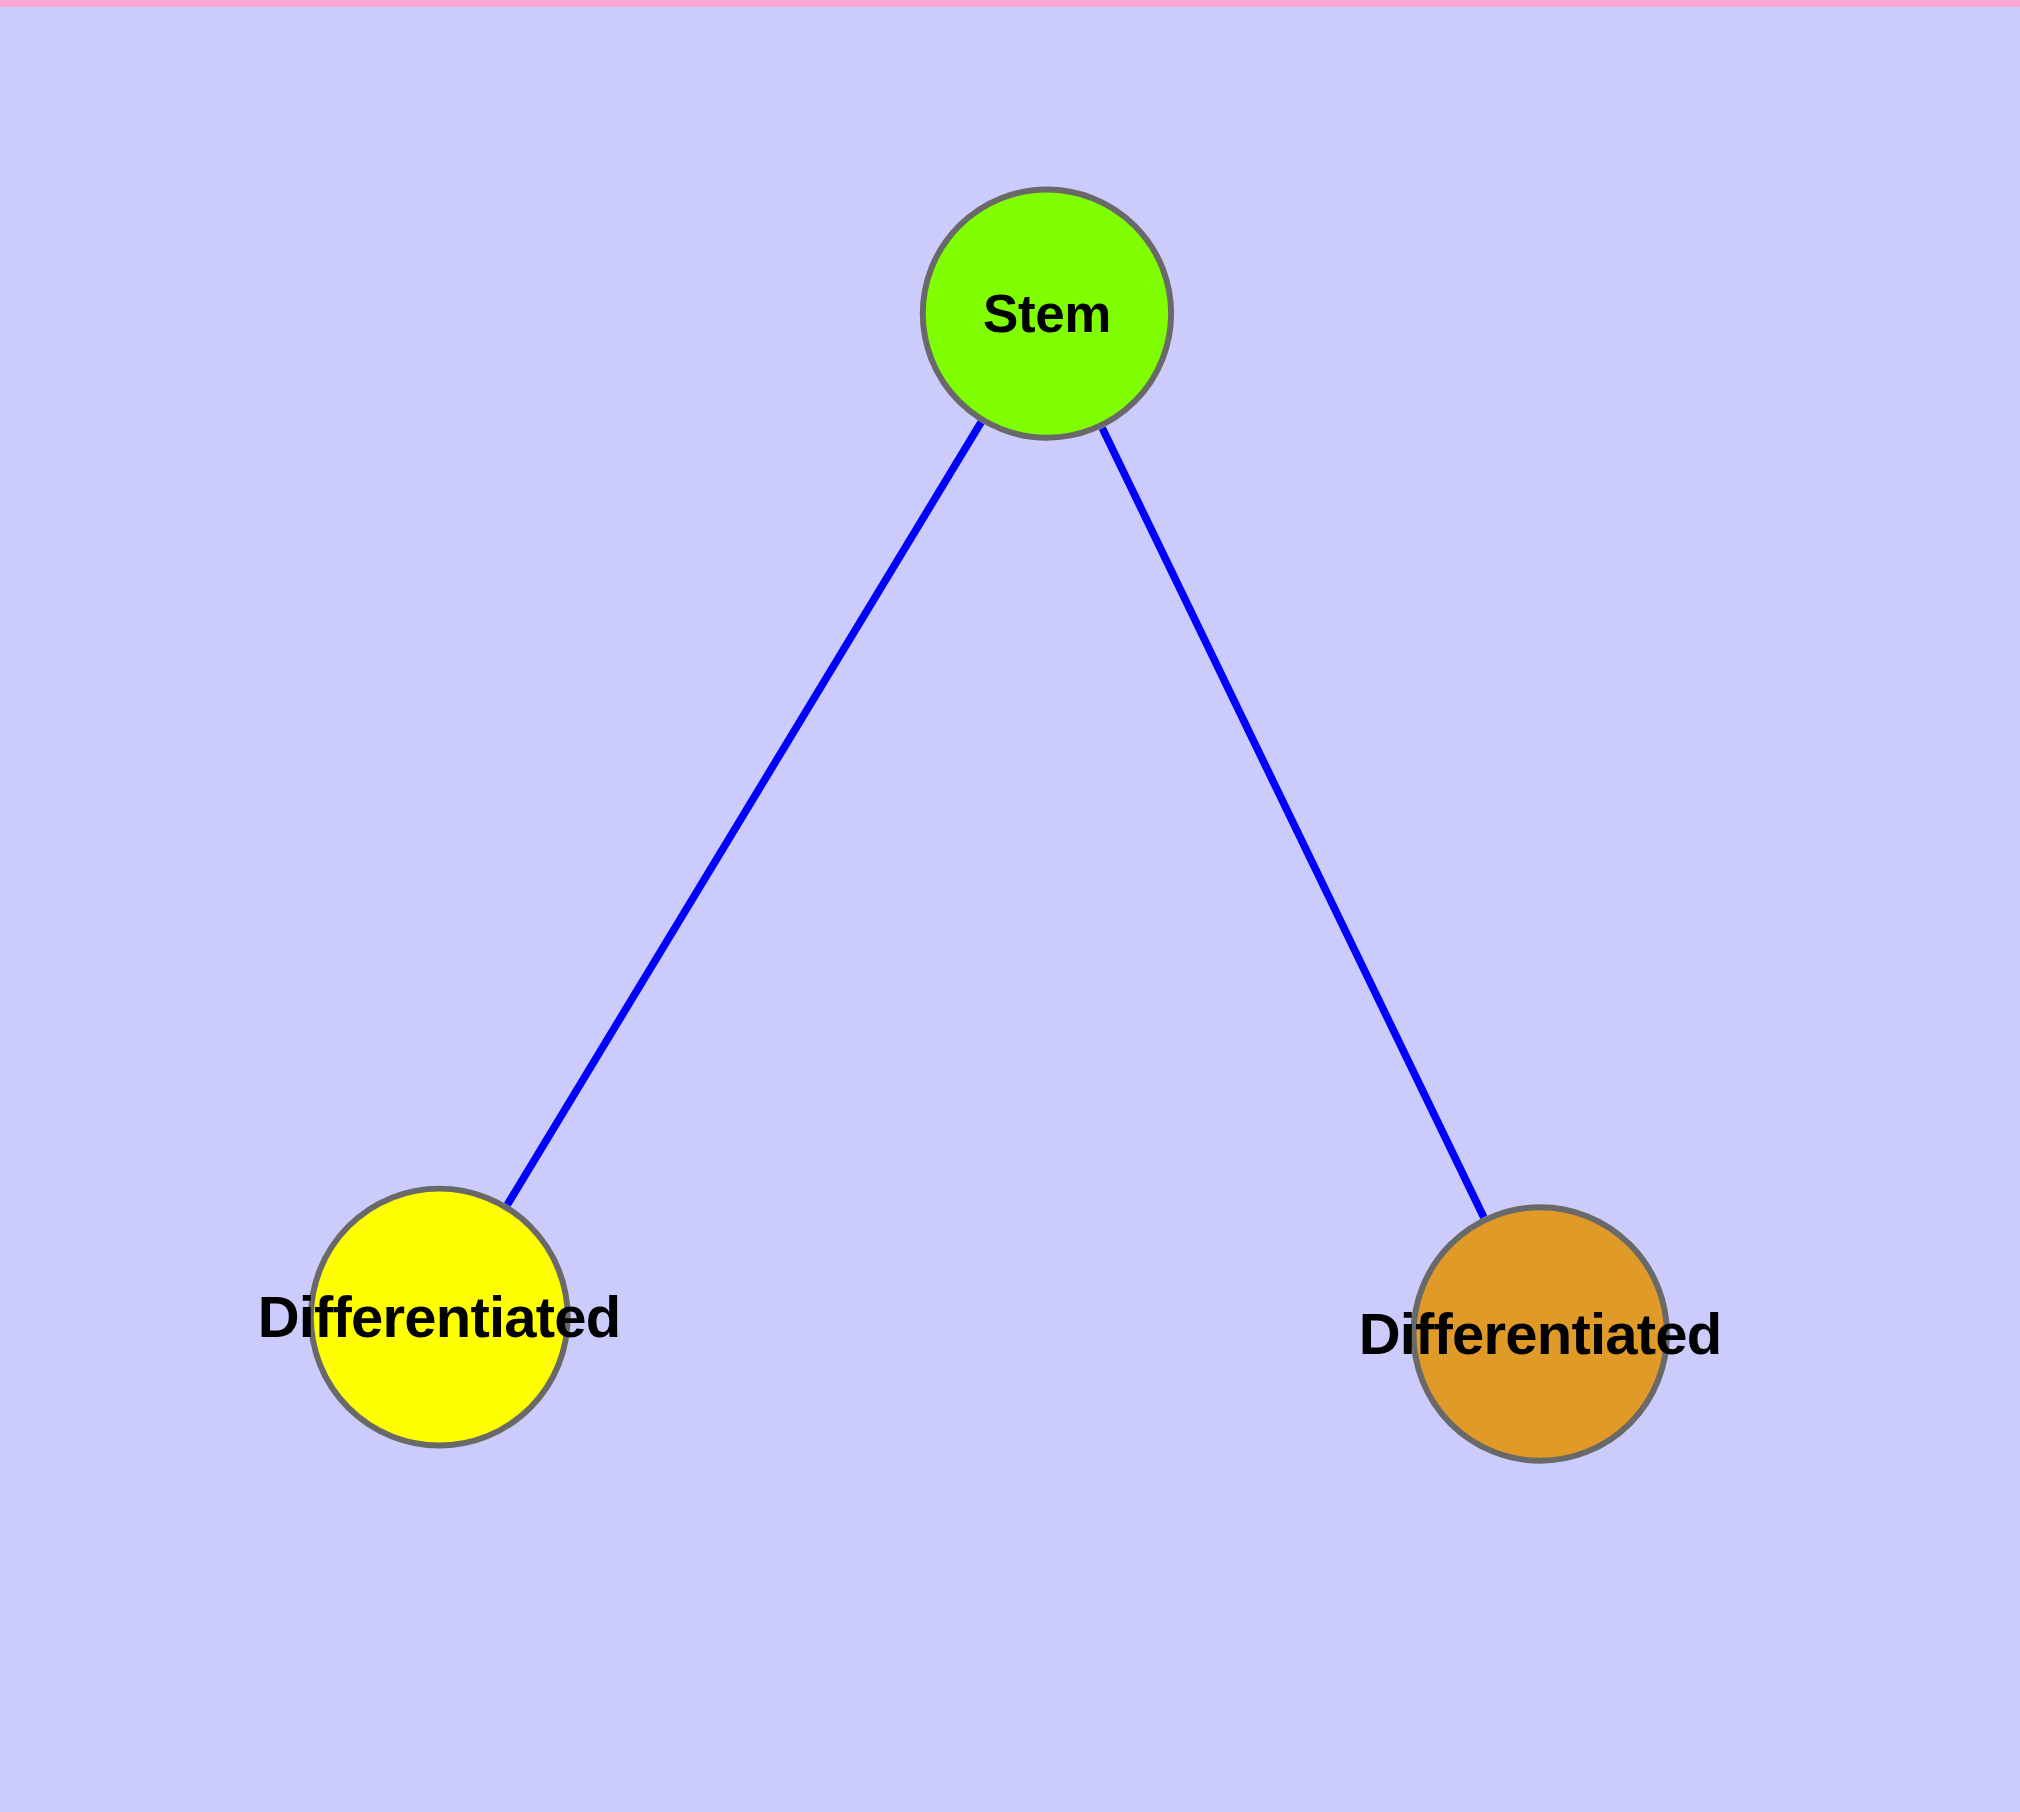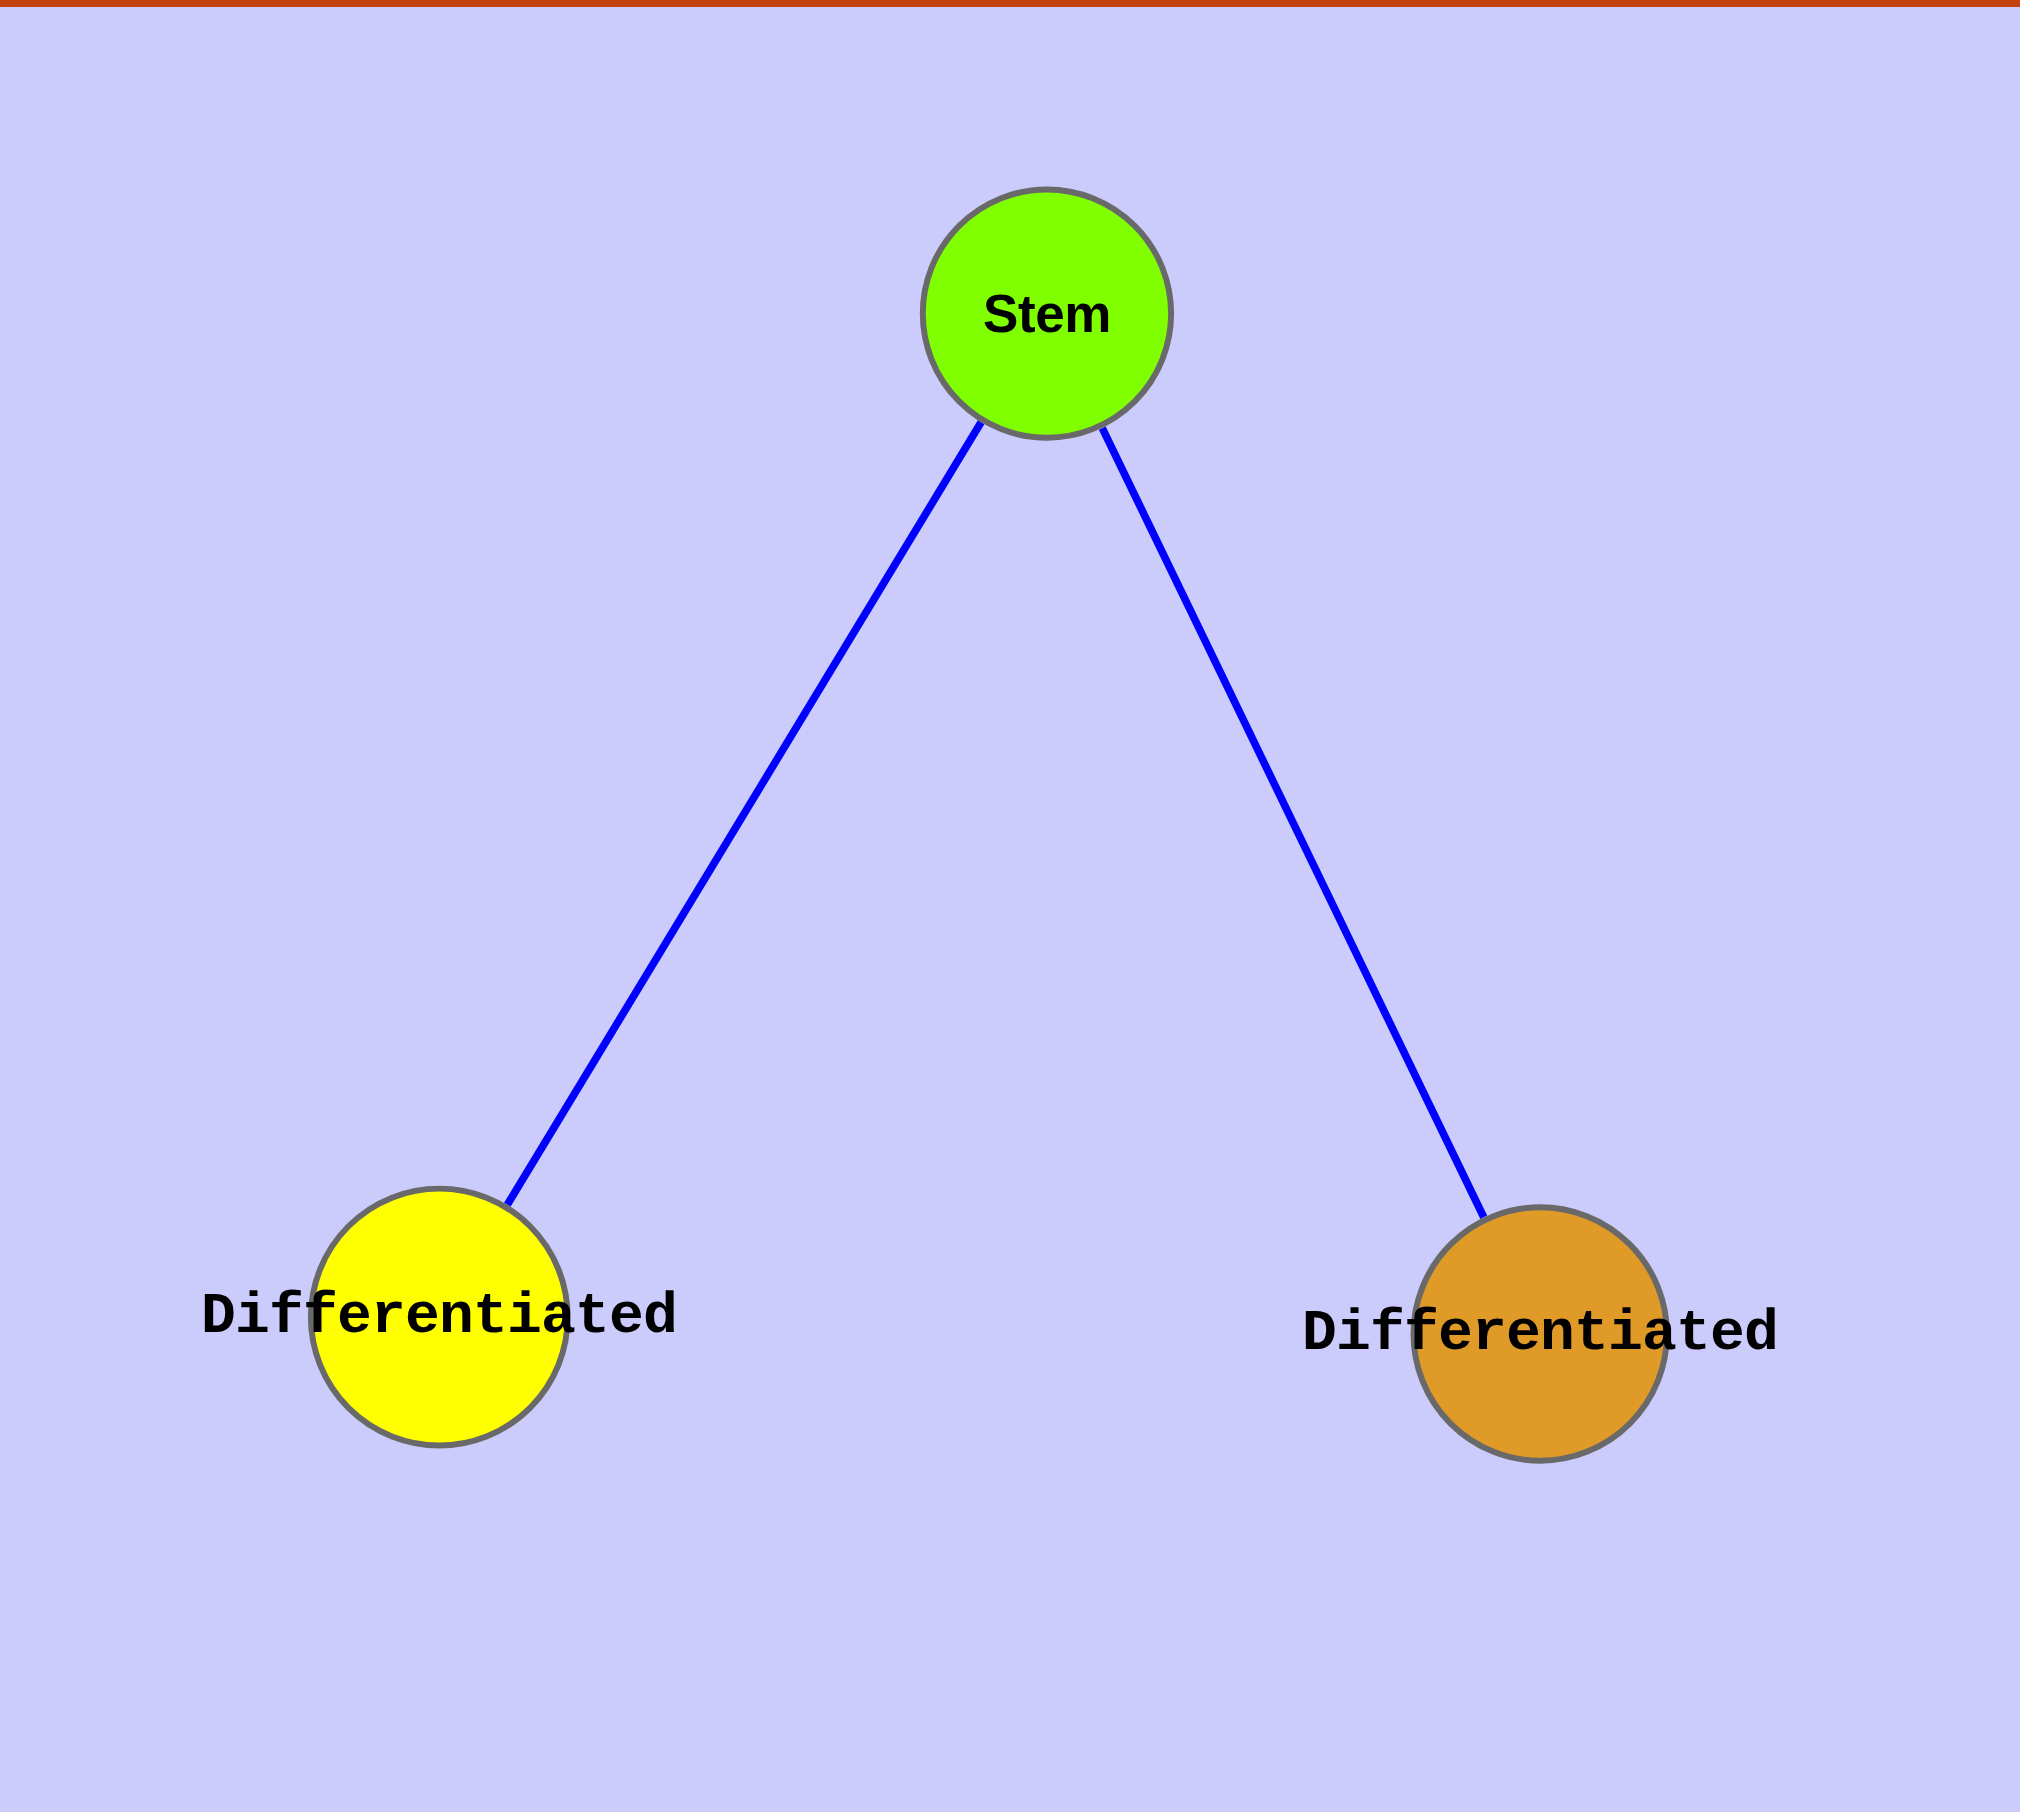--- a/index.html
+++ b/index.html
@@ -40,27 +40,26 @@
     pointer-events: none;
     -webkit-font-smoothing: antialiased;
   }
   .node-label.root {
     font-size: 53px;
     letter-spacing: -0.4px;
   }
   .node-label.leaf {
     font-size: 58px;
     letter-spacing: -0.8px;
-    font-family: Liberation Mono, monospace;
   }
 </style>
 </head>
 <body>
 
-<div id="canvas" style="width: 2021px; height: 1812px; background: #c2410c;">
+<div id="canvas" style="width: 2021px; height: 1812px; background: #f9a8d4;">
 
   <div id="plot-background" style="background: rgb(204, 204, 252); width: 2021px;"></div>
 
   <svg id="graph-svg" viewBox="0 0 2384 2138">
 
     <g>
       <line x1="1157.3003798285145" y1="498.3073225704865" x2="598.289607510535" y2="1421.415766677164" stroke="#0000ff" stroke-width="9" stroke-linecap="butt"></line>
       <line x1="1300.281360746602" y1="505.0494129534519" x2="1750.4130120384657" y2="1436.249598787479" stroke="#0000ff" stroke-width="9" stroke-linecap="butt"></line>
     </g>
 

